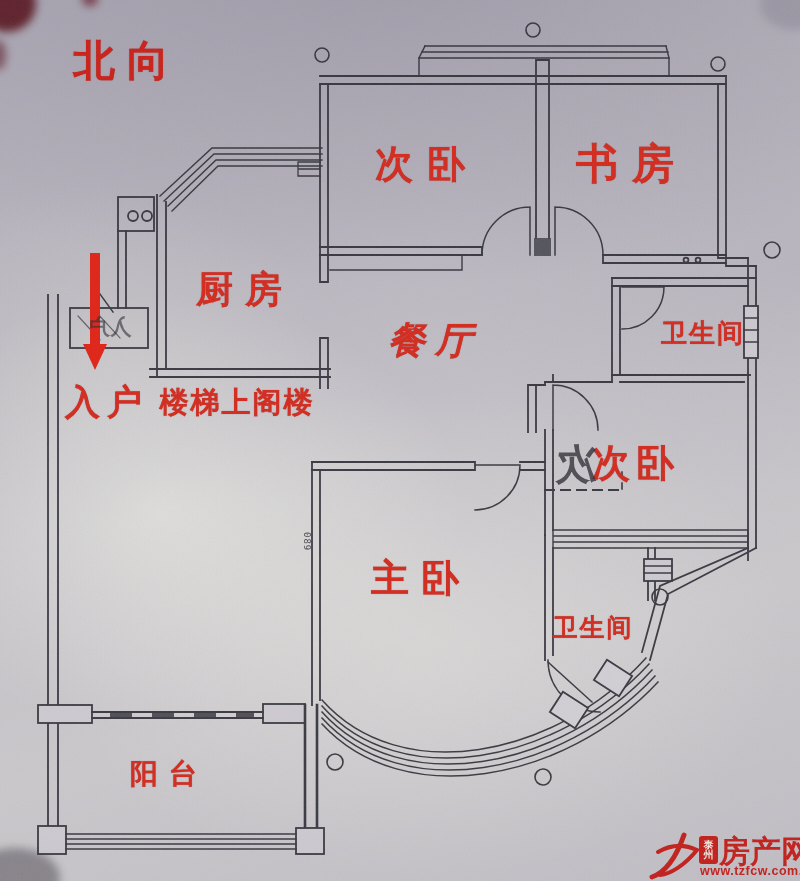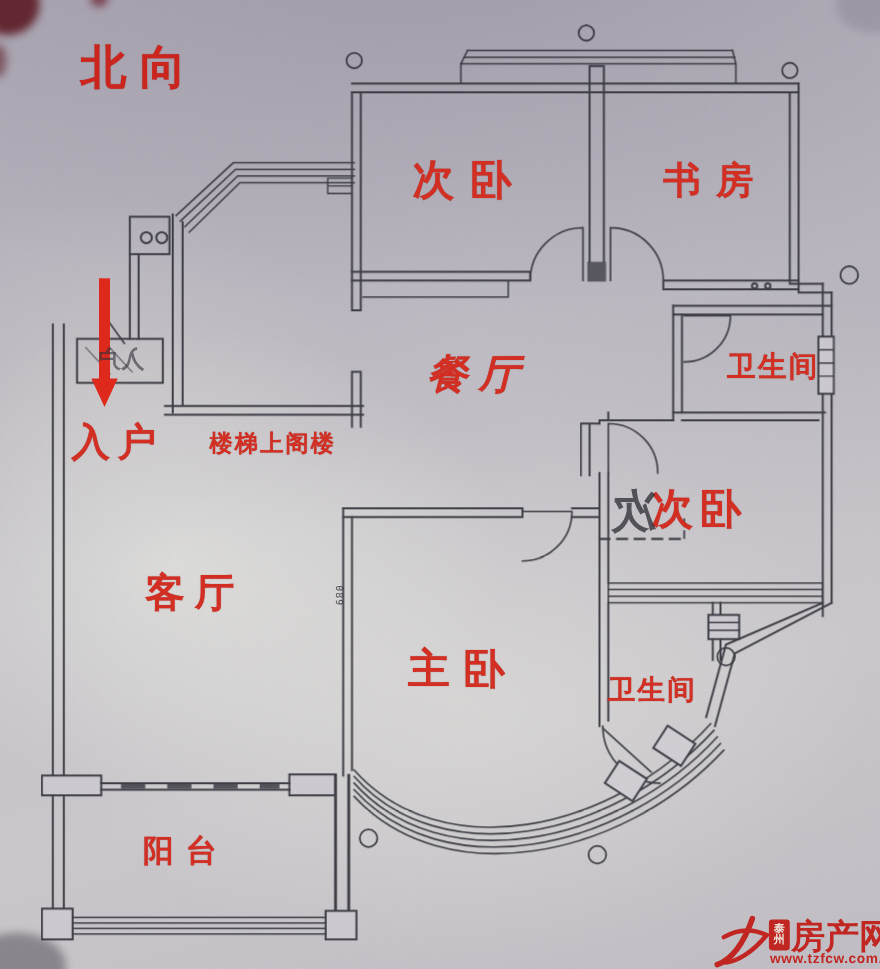--- a/index.html
+++ b/index.html
@@ -183,31 +183,31 @@
 
     <g stroke="#c2211c" fill="none" stroke-linecap="round">
       <path d="M684,835 C676,858 666,872 652,877" stroke-width="5"></path>
       <path d="M658,852 C670,845 684,844 697,850 C684,866 670,874 660,875" stroke-width="4"></path>
     </g>
   </svg>
 
   <div class="lbl" style="left:127px;top:61px;font-size:42px;letter-spacing:12px;color:#cc2018;">北向</div>
 
   <div class="lbl" style="left:427px;top:164px;font-size:38px;letter-spacing:14px;">次卧</div>
-  <div class="lbl" style="left:651px;top:164px;font-size:34px;letter-spacing:14px;">书房</div>
+  <div class="lbl" style="left:632px;top:164px;font-size:42px;letter-spacing:14px;">书房</div>
+  <div class="lbl" style="left:245px;top:290px;font-size:37px;letter-spacing:12px;">厨房</div>
   <div class="lbl" style="left:435px;top:341px;font-size:37px;letter-spacing:10px;font-style:italic;">餐厅</div>
   <div class="lbl" style="left:703px;top:333px;font-size:26px;letter-spacing:2px;">卫生间</div>
   <div class="lbl" style="left:636px;top:463px;font-size:38px;letter-spacing:6px;">次卧</div>
-  <div class="lbl" style="left:177px;top:539px;font-size:36px;letter-spacing:9px;">客厅</div>
-  <div class="lbl" style="left:421px;top:608px;font-size:38px;letter-spacing:12px;">主卧</div>
+  <div class="lbl" style="left:421px;top:578px;font-size:38px;letter-spacing:12px;">主卧</div>
   <div class="lbl" style="left:593px;top:627px;font-size:25px;letter-spacing:2px;">卫生间</div>
   <div class="lbl" style="left:169px;top:774px;font-size:28px;letter-spacing:11px;">阳台</div>
 
   <div class="lbl" style="left:107px;top:402px;font-size:35px;letter-spacing:7px;">入户</div>
-  <div class="lbl" style="left:248px;top:403px;font-size:21px;letter-spacing:2px;">楼梯上阁楼</div>
+  <div class="lbl" style="left:237px;top:403px;font-size:29px;letter-spacing:2px;">楼梯上阁楼</div>
 
   <div class="mirror" style="left:110px;top:327px;font-size:21px;opacity:.6;">入户</div>
   <div class="mirror" style="left:576px;top:464px;font-size:42px;opacity:.78;">次</div>
   <div class="dim-num" style="left:302px;top:532px;">089</div>
 
   <div class="seal" style="left:699px;top:836px;width:19px;height:28px;font-size:10px;">
     <span>泰</span>
     <span>州</span>
   </div>
   <div class="wm" style="left:719px;top:831px;font-size:31px;">房产网</div>

